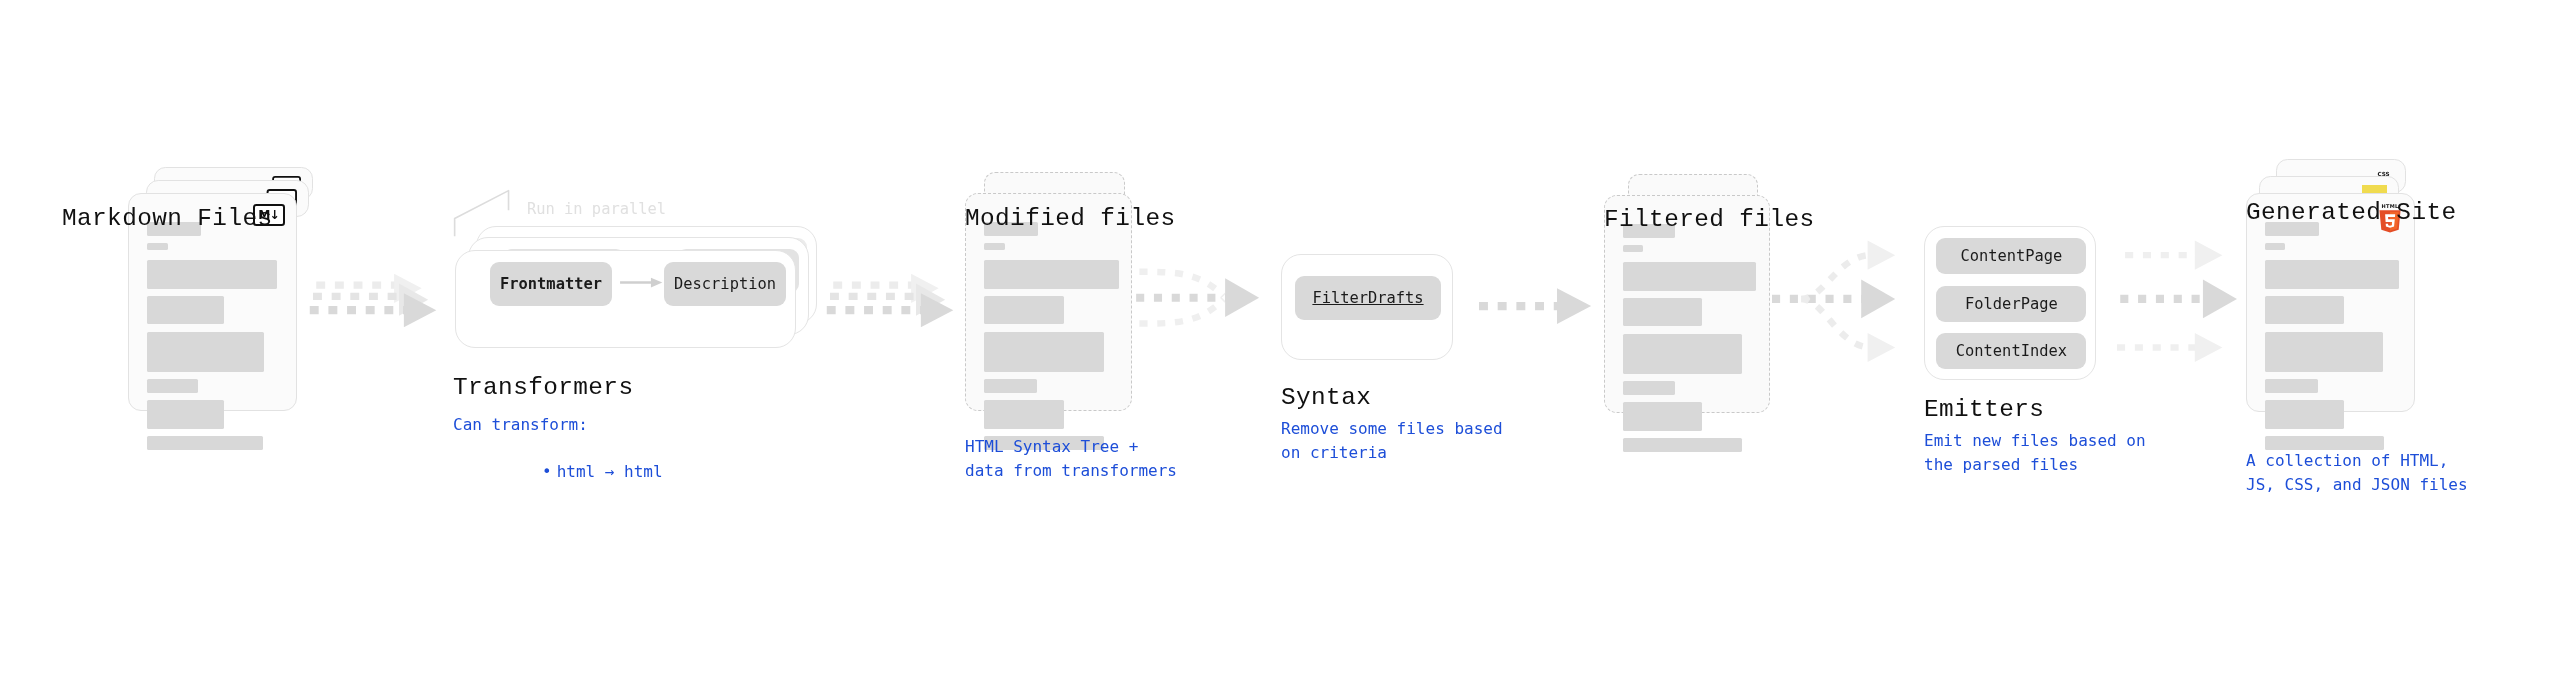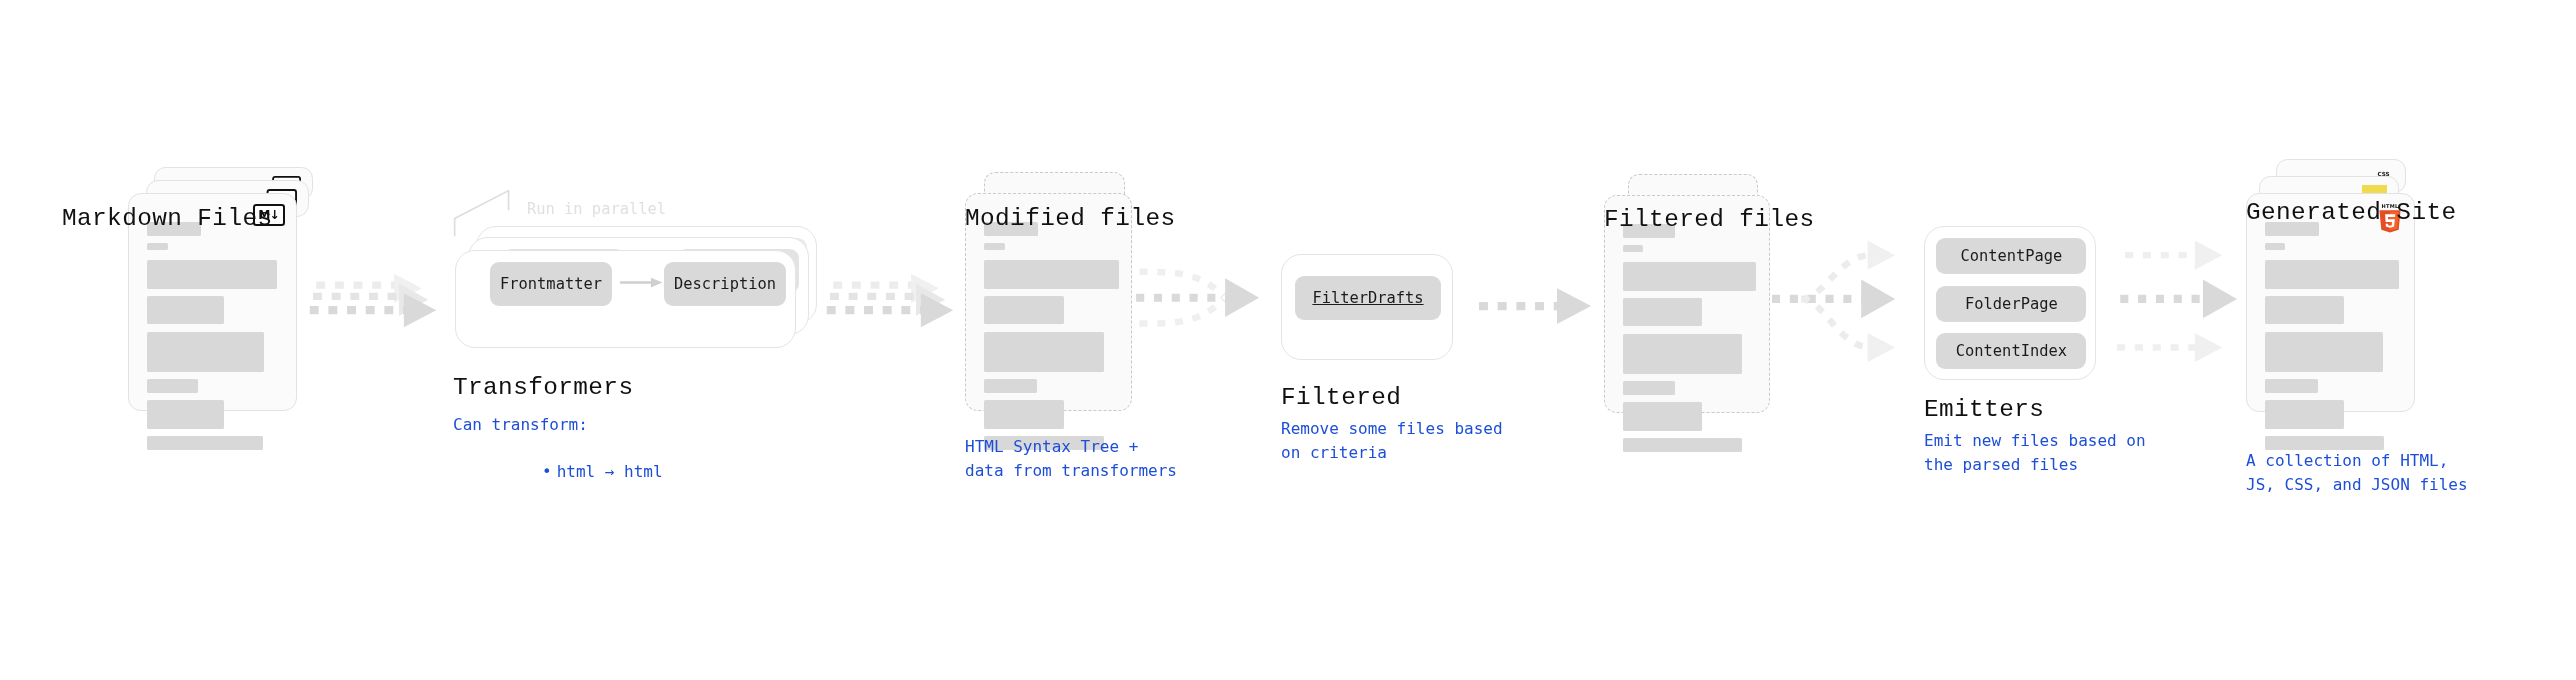--- a/index.html
+++ b/index.html
@@ -148,21 +148,21 @@
     <div class="cbox" style="left:468px;top:237px;width:341px;height:98px;">
       <div class="chip" style="left:34px;top:11.4px;width:122px;height:44px;background:#e3e3e3;"></div>
       <div class="chip" style="left:208px;top:11.4px;width:122px;height:44px;background:#e3e3e3;"></div>
       <svg class="abs" style="left:164px;top:25px;" width="44" height="13" viewBox="0 0 54 16">
         <line x1="0" y1="8" x2="40" y2="8" stroke="#e3e3e3" stroke-width="3"></line>
         <polygon points="38,2 52,8 38,14" fill="#e3e3e3"></polygon>
       </svg>
     </div>
 
     <div class="cbox" style="left:455px;top:250px;width:341px;height:98px;">
-      <div class="chip" style="left:34px;top:11.4px;width:122px;height:44px;">Frontmatter</div>
+      <div class="chip" style="left:34px;top:11.4px;width:122px;height:44px;font-weight:bold;">Frontmatter</div>
       <div class="chip" style="left:208px;top:11.4px;width:122px;height:44px;">Description</div>
       <svg class="abs" style="left:164px;top:25px;" width="44" height="13" viewBox="0 0 54 16">
         <line x1="0" y1="8" x2="40" y2="8" stroke="#cfcfcf" stroke-width="3"></line>
         <polygon points="38,2 52,8 38,14" fill="#cfcfcf"></polygon>
       </svg>
     </div>
 
     <div class="abs ttl" style="left:453px;top:374px;">Transformers</div>
 
     <div class="abs desc" style="left:453px;top:413px;">Can transform:</div>
@@ -218,21 +218,21 @@
         <line x1="0" y1="54" x2="112" y2="54" stroke="#d9d9d9" stroke-width="10"></line>
       </g>
       <polygon points="110,30 152,54 110,78" fill="#d9d9d9"></polygon>
     </svg>
   </div>
 
   <div class="abs" style="left:0;top:0;">
     <div class="cbox" style="left:1281px;top:254px;width:172px;height:106px;">
       <div class="chip" style="left:13px;top:21px;width:146px;height:44px;text-decoration:underline;">FilterDrafts</div>
     </div>
-    <div class="abs ttl" style="left:1281px;top:384px;">Filtered</div>
+    <div class="abs ttl" style="left:1281px;top:384px;">Syntax</div>
     <div class="abs desc" style="left:1281px;top:417px;">Remove some files based
 on criteria</div>
   </div>
 
   <div class="abs" style="left:1479px;top:288px;">
     <svg width="130" height="41" viewBox="0 0 160 50">
       <line x1="0" y1="22" x2="100" y2="22" stroke="#d9d9d9" stroke-width="10" stroke-dasharray="11 12"></line>
       <polygon points="96,0 138,22 96,44" fill="#d9d9d9"></polygon>
     </svg>
   </div>

